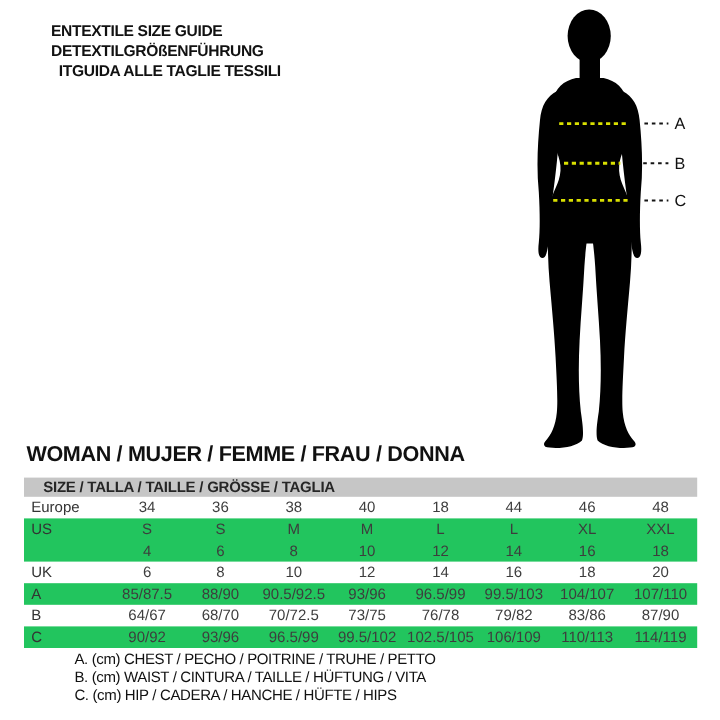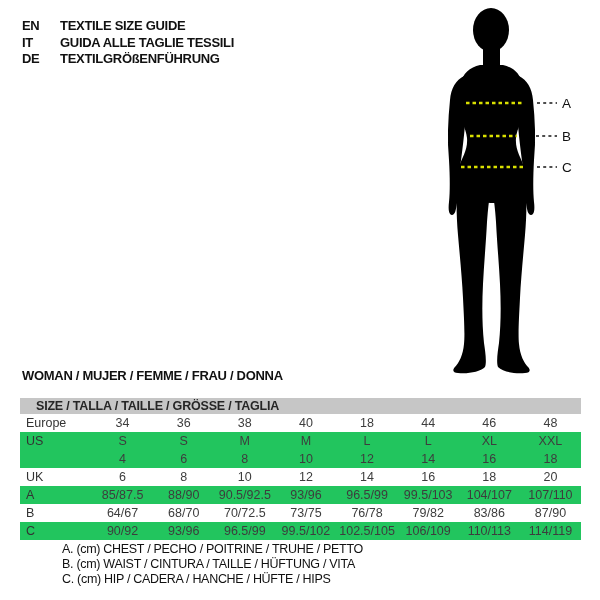--- a/index.html
+++ b/index.html
@@ -4,29 +4,29 @@
 <style>
   html,body { margin:0; padding:0; background:#fff; }
   .page {
     position:relative; width:600px; height:600px; background:#ffffff;
     font-family:"Liberation Sans", sans-serif; color:#111; overflow:hidden;
   }
   
   .langs { position:absolute; left:22px; top:17px; }
   .lang-row { display:flex; height:16.7px; align-items:center;
     font-weight:700; font-size:13px; letter-spacing:-0.3px; white-space:nowrap; }
-  .lang-code { width:38px; flex:0 0 38px; }
+  .lang-code { width:38px; flex:0 0 38px;text-align:right; }
   
   .figure { position:absolute; left:395px; top:0; width:205px; height:390px; }
   .figure text { font-family:"Liberation Sans", sans-serif; font-size:13.5px; font-weight:400; fill:#111; }
   .yellow-dash { stroke-width:2.4; stroke-dasharray:3.5 3; fill:none; }
   .black-dash { stroke:#151515; stroke-width:1.7; stroke-dasharray:3 3.2; fill:none; }
   
   .section-title { position:absolute; left:22px; top:368px;
-    font-size:13px; font-weight:700; letter-spacing:-0.3px; }
+    font-size:18px; font-weight:700; letter-spacing:-0.3px; }
   
   .size-table { position:absolute; left:20px; top:398px; width:561px; }
   .thead { height:16px; background:#c6c6c6; display:flex; align-items:center;
     padding-left:16px; box-sizing:border-box; font-weight:700; font-size:12.5px;
     letter-spacing:-0.2px; color:#262626; }
   .trow { display:grid; grid-template-columns:72px repeat(8, 1fr);
     height:18px; align-items:center; font-size:12.5px; color:#3d3d3d; }
   .trow.shaded { background:#22c55e; }
   .tcell { text-align:center; white-space:nowrap; }
   .tcell.label { text-align:left; padding-left:6px; color:#333; }
@@ -42,27 +42,27 @@
 
   <div class="langs" id="langs">
     <div class="lang-row">
       <span class="lang-code">EN</span>
       <span class="lang-label">TEXTILE SIZE GUIDE</span>
     </div>
 
 
 
     <div class="lang-row">
+      <span class="lang-code">DE</span>
+      <span class="lang-label">TEXTILGRÖßENFÜHRUNG</span>
+    </div>
+
+    <div class="lang-row">
       <span class="lang-code">IT</span>
       <span class="lang-label">GUIDA ALLE TAGLIE TESSILI</span>
-    </div>
-
-    <div class="lang-row">
-      <span class="lang-code">DE</span>
-      <span class="lang-label">TEXTILGRÖßENFÜHRUNG</span>
     </div>
   </div>
 
   <svg class="figure" viewBox="395 0 205 390" xmlns="http://www.w3.org/2000/svg">
     <g fill="#000000">
       <ellipse cx="491" cy="30" rx="18" ry="22"></ellipse>
       <rect x="483" y="40" width="17" height="28"></rect>
       <path d="M461,84 C462,74 470,67 480,65 L503,65 C513,67 521,74 522,84
                C523,94 525,100 524,108 C523,120 517,128 516,138
                C515,150 521,157 524,167 C527,178 525,188 519,194

